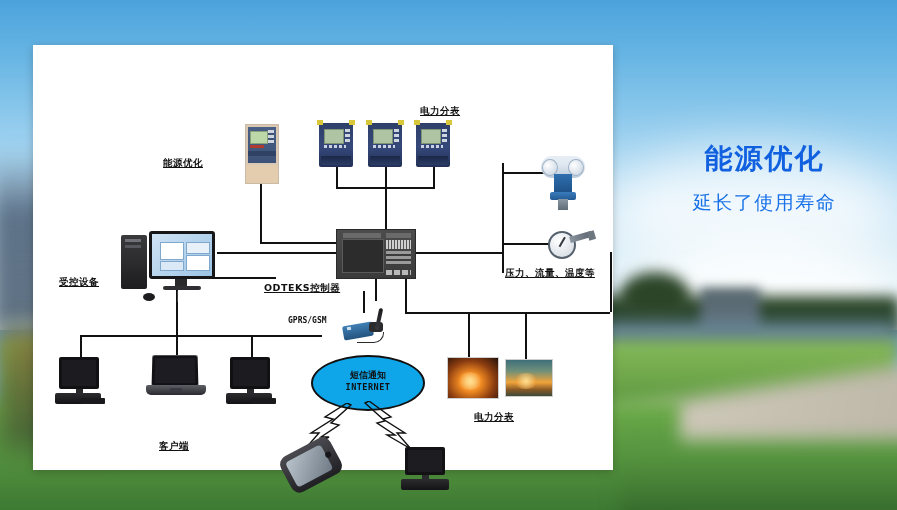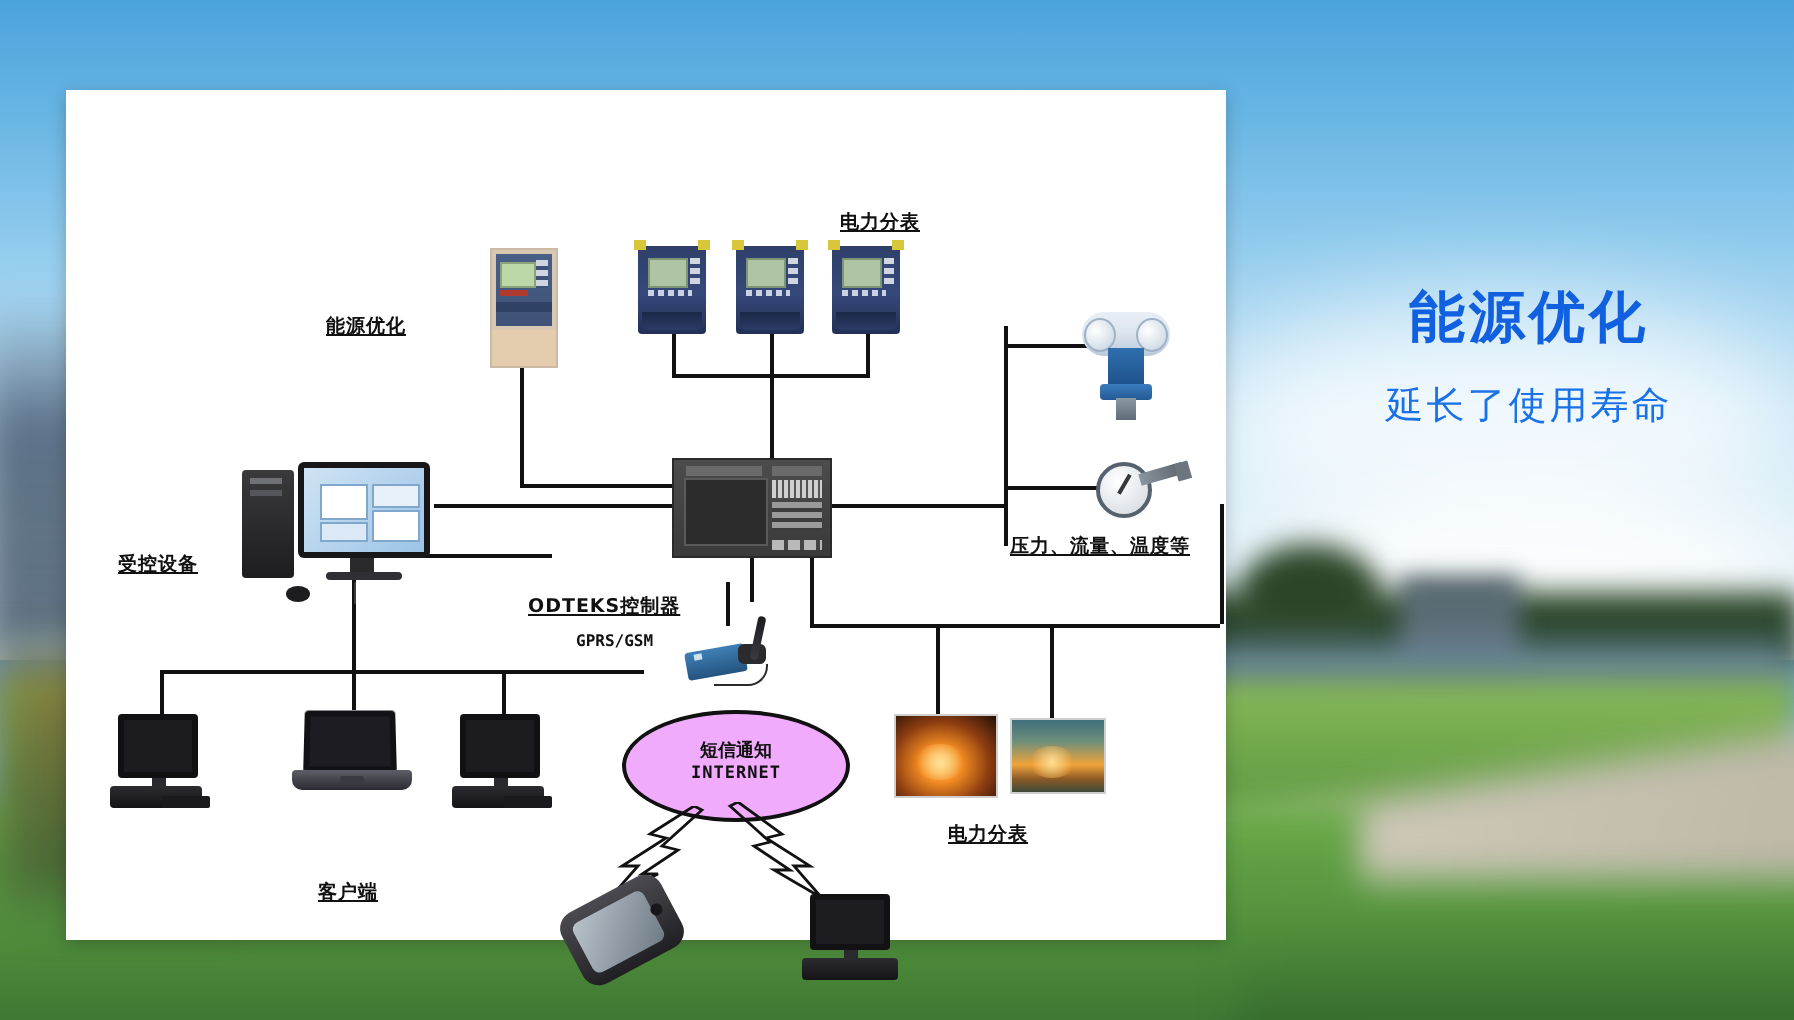--- a/index.html
+++ b/index.html
@@ -158,21 +158,21 @@
   .modem .box{position:absolute;left:0;top:14px;width:30px;height:14px;
     background:linear-gradient(180deg,#3f7fb5,#24547f);border-radius:2px;transform:rotate(-10deg);}
   .modem .led{position:absolute;left:4px;top:17px;width:4px;height:3px;background:#cfe4f2;transform:rotate(-10deg);}
   .modem .antbase{position:absolute;left:26px;top:12px;width:14px;height:10px;background:#2b2b2e;border-radius:3px;}
   .modem .ant{position:absolute;left:34px;top:-2px;width:4px;height:22px;
     background:linear-gradient(180deg,#1c1c1f,#3a3a40);border-radius:2px;transform:rotate(12deg);}
   .modem .wire{position:absolute;left:14px;top:22px;width:26px;height:10px;
     border-bottom:1.5px solid #2b2b2e;border-right:1.5px solid #2b2b2e;border-radius:0 0 10px 0;}
 
   .cloud{position:absolute;left:278px;top:310px;width:110px;height:52px;
-    border:2px solid #111;border-radius:50%;background:#f0abfc;text-decoration:underline;}
+    border:2px solid #111;border-radius:50%;background:#0ea5e9;text-decoration:underline;}
   .cloud .t1{position:absolute;left:0;right:0;top:12px;text-align:center;font-size:9px;font-weight:bold;
     font-family:"DejaVu Sans","Liberation Sans",sans-serif;color:#111;}
   .cloud .t2{position:absolute;left:0;right:0;top:25px;text-align:center;font-size:8.5px;font-weight:bold;
     font-family:"DejaVu Sans Mono","Liberation Mono",monospace;color:#111;letter-spacing:.5px;}
 
   .phone{position:absolute;left:250px;top:400px;width:56px;height:40px;transform:rotate(-28deg);}
   .phone .shell{position:absolute;inset:0;background:linear-gradient(180deg,#4a4a50,#202024);border-radius:9px;}
   .phone .scr{position:absolute;left:6px;top:6px;right:10px;bottom:6px;
     background:linear-gradient(135deg,#b9c3cc,#6e7a85);border-radius:4px;}
   .phone .spk{position:absolute;right:5px;top:16px;width:6px;height:6px;border-radius:50%;background:#17171a;}
@@ -299,21 +299,21 @@
       <div class="lbl lbl-cn" style="left:387px;top:60px;">电力分表</div>
 
       <div class="ctrl">
         <div class="title"></div>
           <div class="title2"></div>
           <div class="scr"></div>
         <div class="keys"></div>
           <div class="pad"></div>
           <div class="btm"></div>
       </div>
-      <div class="lbl lbl-cn" style="left:231px;top:237px;margin-top:15px;">ODTEKS控制器</div>
+      <div class="lbl lbl-cn" style="left:231px;top:237px;">ODTEKS控制器</div>
 
       <div class="server">
         <div class="tower"></div>
           <div class="tled"></div>
           <div class="tled2"></div>
         <div class="mon">
             <div class="scr">
               <div class="sw1"></div>
               <div class="sw2"></div>
               <div class="sw3"></div>

